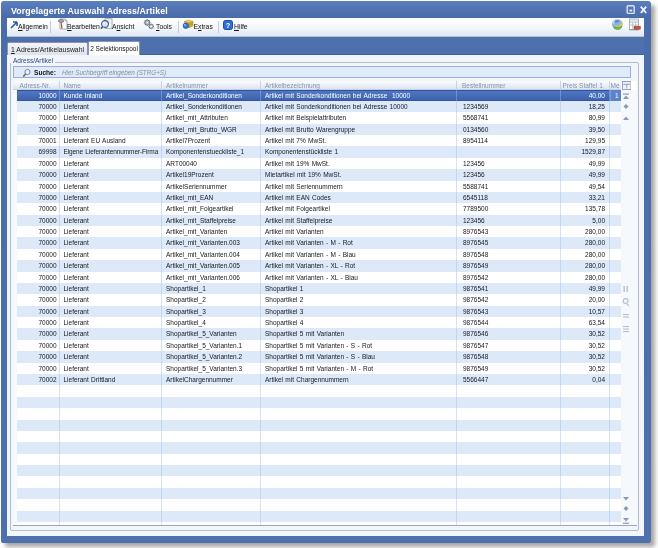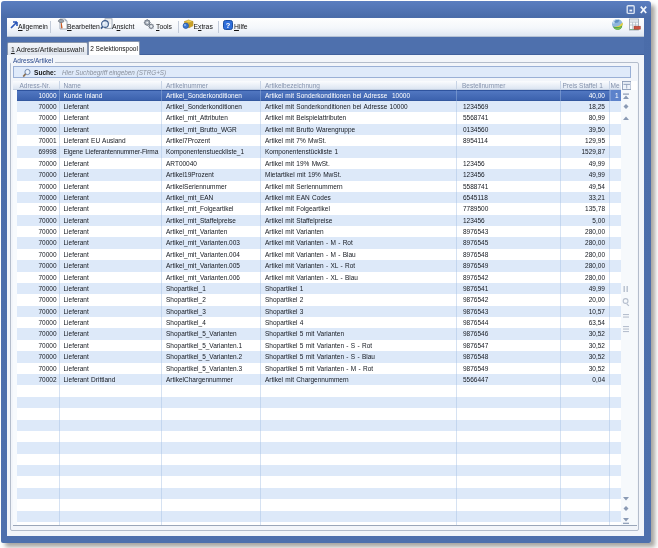--- a/index.html
+++ b/index.html
@@ -58,20 +58,21 @@
 .cbez{width:196px;padding-left:4px;}
 .cbest{width:103.5px;padding-left:6px;}
 .cpreis{width:49px;text-align:right;padding-right:3.5px;}
 .cme{width:11px;text-align:right;padding-right:2px;border-right:none!important;}
 .sel .cme{background:#5c82cb;border-left:1px solid #7b9ad6;}
 #gridbtm{position:absolute;left:0;top:444px;width:624px;height:1px;background:#9aa6b9;}
 #rstrip{position:absolute;left:607.5px;top:9px;width:16.5px;height:435px;background:#f6f9fc;}
 #ind{position:absolute;left:0;top:9px;width:3.5px;height:435px;background:#f7fafd;}
 </style></head><body>
 <div id="win">
+ <div id="title">Vorgelagerte Auswahl Adress/Artikel</div>
  <div id="wbtns">
   <svg width="22" height="10" viewBox="0 0 22 10">
    <rect x="1.2" y="0.8" width="7" height="7.6" rx="1" fill="none" stroke="#dbe4f2" stroke-width="1.4"></rect>
    <rect x="3.4" y="4.6" width="2.8" height="1.8" fill="#e8eef8"></rect>
    <path d="M14.8 1.6 L20.2 8 M20.2 1.6 L14.8 8" stroke="#f2f6fc" stroke-width="1.7"></path>
   </svg>
  </div>
  <div id="content">
   <div id="tb">
    <div class="ti" style="left:3px;top:-1px;"><svg width="9" height="9" viewBox="0 0 9 9" style="vertical-align:-1px">

